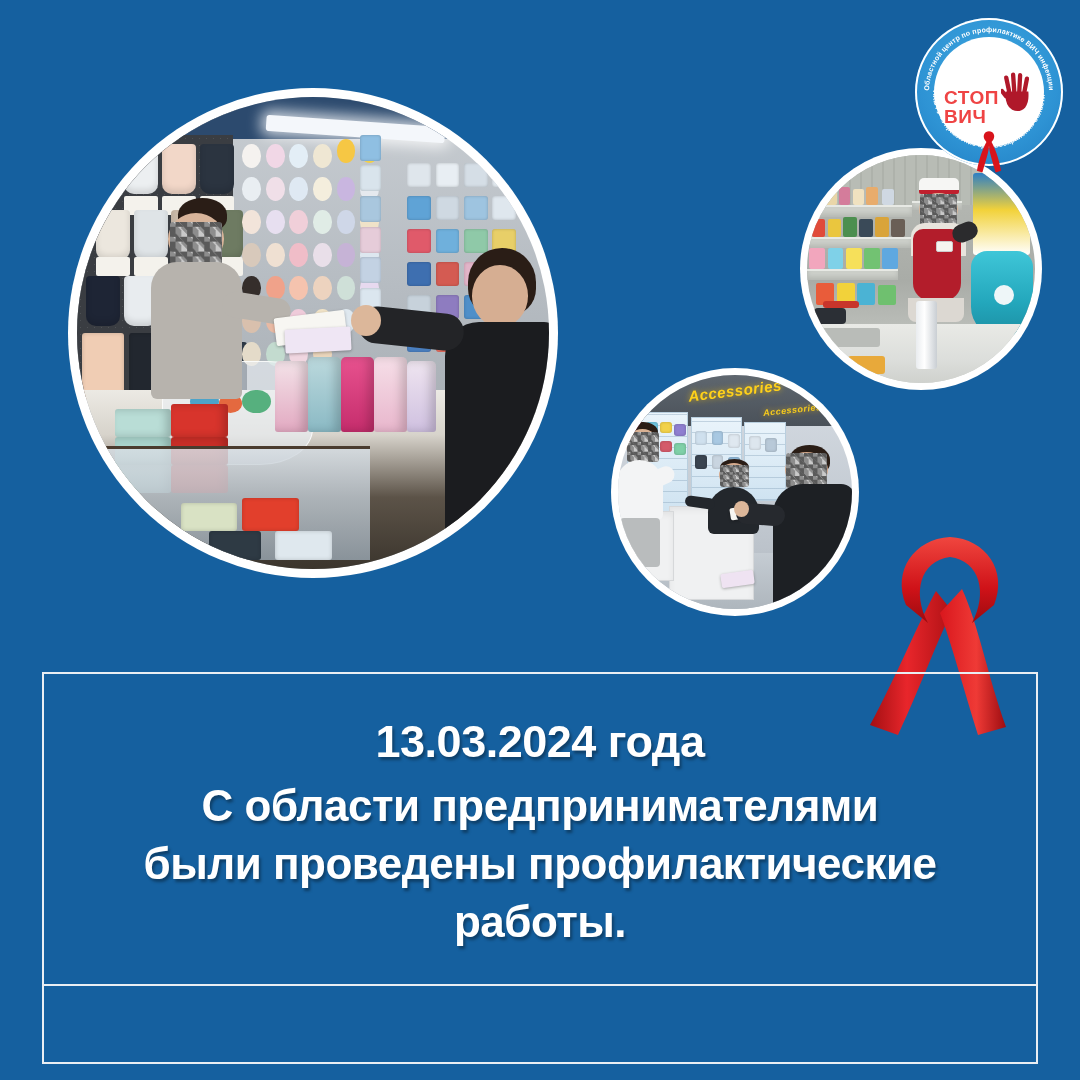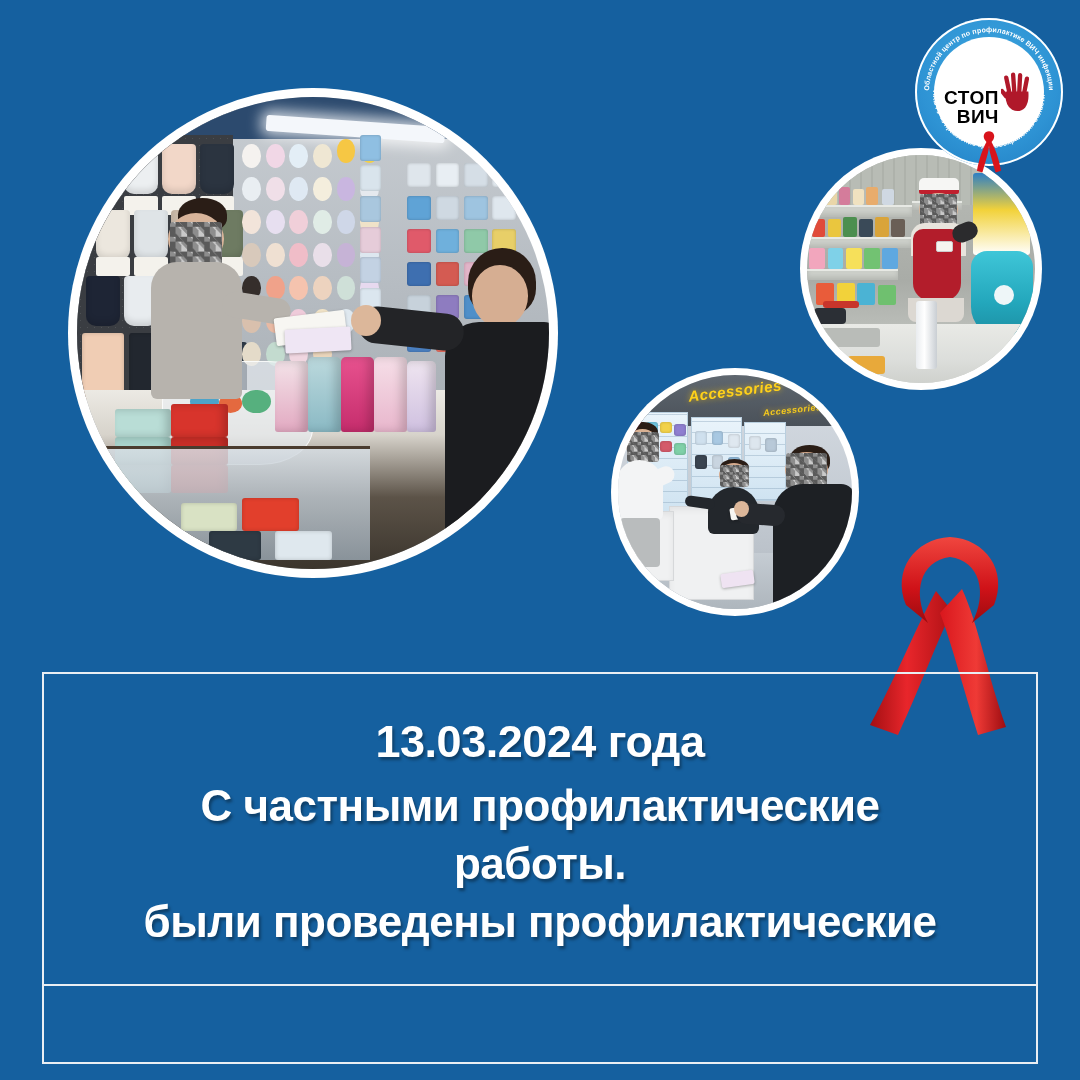--- a/index.html
+++ b/index.html
@@ -126,21 +126,21 @@
     box-shadow:0 0 0 2px #ffffff inset;
   }
   #logo .ring-text { position:absolute; inset:0; }
   #logo .ring-text text { font-family:"Liberation Sans", sans-serif; font-size:7.1px; font-weight:700; fill:#ffffff; letter-spacing:.15px; }
   #logo .core {
     position:absolute; left:19px; top:19px; width:110px; height:110px;
     border-radius:50%; background:#ffffff;
     display:flex; align-items:center; justify-content:center;
   }
   #logo .core-inner { display:flex; align-items:center; gap:2px; }
-  #logo .stopvich { color:#000000; font-weight:800; line-height:0.98; font-size:19px; letter-spacing:.5px; text-align:right;margin-top:32px; }
+  #logo .stopvich { color:#ef4444; font-weight:800; line-height:0.98; font-size:19px; letter-spacing:.5px; text-align:left;margin-top:32px; }
   #logo .hand { width:33px; height:40px; position:relative; }
   #logo .ribbon-small { position:absolute; left:50%; bottom:-7px; transform:translateX(-50%); width:34px; height:44px; }
 
   
   #ribbon-big { position:absolute; left:866px; top:527px; width:168px; height:208px; }
 
   
   #text-panel {
     position:absolute; left:42px; top:672px; width:996px; height:392px;
     border:2px solid #e9eef3;
@@ -506,20 +506,20 @@
 
       <path d="M96 62 C112 96 122 150 140 200 L112 208 C96 156 84 112 74 86 Z" fill="url(#rgB)"></path>
 
       <path d="M84 10 C48 12 26 44 40 78 L62 96 C46 66 54 34 84 30 C114 34 122 66 106 96 L128 78 C142 44 120 12 84 10 Z" fill="url(#rgLoop)"></path>
     </svg>
   </div>
 
   <div id="text-panel">
     <div id="text-body">
       <div class="pline" id="line-date">13.03.2024 года</div>
-      <div class="pline" id="line-1">С частными профилактические</div>
+      <div class="pline" id="line-1">С области предпринимателями</div>
+      <div class="pline" id="line-2">были проведены профилактические</div>
       <div class="pline" id="line-3">работы.</div>
-      <div class="pline" id="line-2">были проведены профилактические</div>
     </div>
     <div id="divider"></div>
   </div>
 
 </div>
 
 </body></html>

